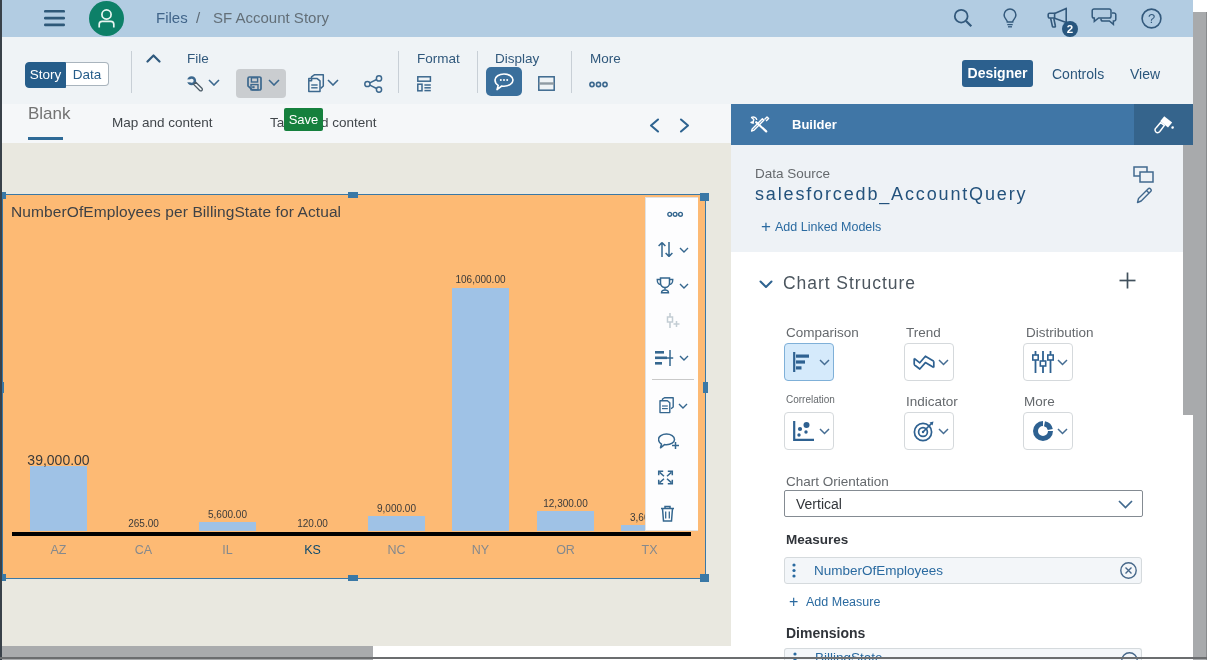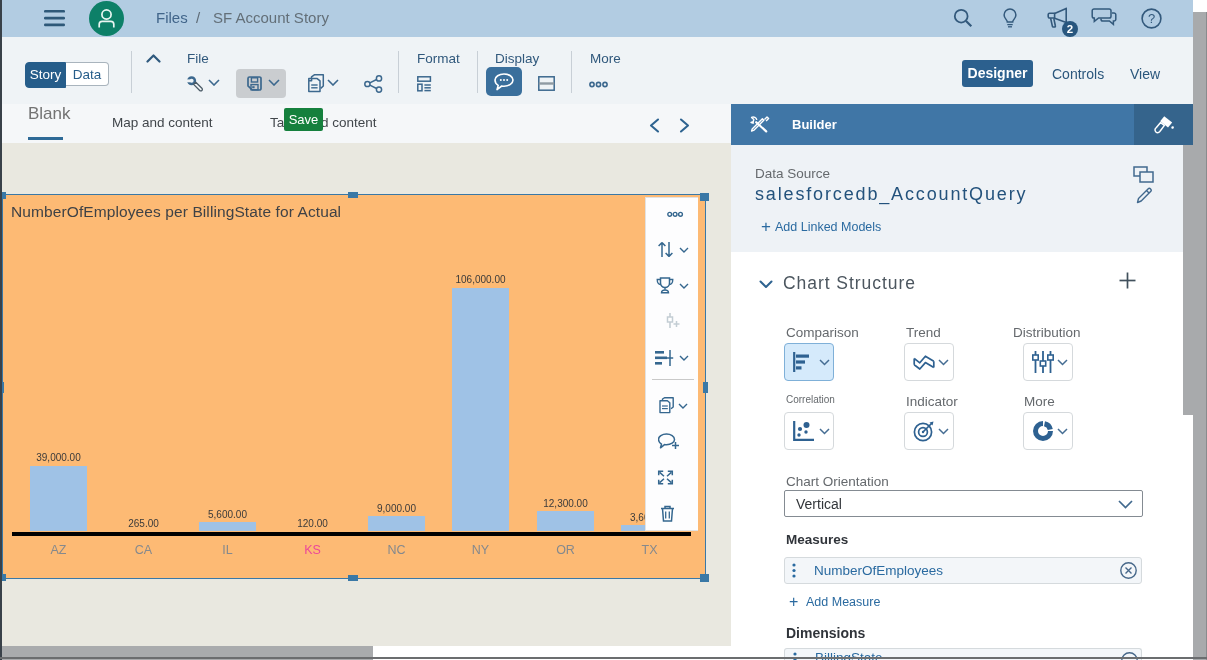--- a/index.html
+++ b/index.html
@@ -164,33 +164,33 @@
   <div class="abs" style="left:8px;top:8px;font-size:15.5px;color:#3f4246;letter-spacing:0.1px;">NumberOfEmployees per BillingState for Actual</div>
 </div>
 
 <div class="abs" style="left:30px;top:466px;width:57px;height:65px;background:#9fc2e6;"></div>
 <div class="abs" style="left:199px;top:522px;width:57px;height:9px;background:#9fc2e6;"></div>
 <div class="abs" style="left:368px;top:516px;width:57px;height:15px;background:#9fc2e6;"></div>
 <div class="abs" style="left:452px;top:288px;width:57px;height:243px;background:#9fc2e6;"></div>
 <div class="abs" style="left:537px;top:511px;width:57px;height:20px;background:#9fc2e6;"></div>
 <div class="abs" style="left:621px;top:525px;width:57px;height:6px;background:#9fc2e6;"></div>
 
-<div class="abs lbl" style="left:18px;top:452px;width:81px;text-align:center;font-size:10px;color:#3a3a3a;">39,000.00</div>
+<div class="abs lbl" style="left:18px;top:452px;width:81px;text-align:center;font-size:14px;color:#3a3a3a;">39,000.00</div>
 <div class="abs lbl" style="left:103px;top:518px;width:81px;text-align:center;font-size:10px;color:#3a3a3a;">265.00</div>
 <div class="abs lbl" style="left:187px;top:509px;width:81px;text-align:center;font-size:10px;color:#3a3a3a;">5,600.00</div>
 <div class="abs lbl" style="left:272px;top:518px;width:81px;text-align:center;font-size:10px;color:#3a3a3a;">120.00</div>
 <div class="abs lbl" style="left:356px;top:503px;width:81px;text-align:center;font-size:10px;color:#3a3a3a;">9,000.00</div>
 <div class="abs lbl" style="left:440px;top:274px;width:81px;text-align:center;font-size:10px;color:#3a3a3a;">106,000.00</div>
 <div class="abs lbl" style="left:525px;top:498px;width:81px;text-align:center;font-size:10px;color:#3a3a3a;">12,300.00</div>
 <div class="abs lbl" style="left:609px;top:512px;width:81px;text-align:center;font-size:10px;color:#3a3a3a;">3,600.00</div>
 
 <div class="abs" style="left:18px;top:543px;width:81px;text-align:center;font-size:12.5px;color:#85898d;">AZ</div>
 <div class="abs" style="left:103px;top:543px;width:81px;text-align:center;font-size:12.5px;color:#85898d;">CA</div>
 <div class="abs" style="left:187px;top:543px;width:81px;text-align:center;font-size:12.5px;color:#85898d;">IL</div>
-<div class="abs" style="left:272px;top:543px;width:81px;text-align:center;font-size:12.5px;color:#ec4899;">KS</div>
+<div class="abs" style="left:272px;top:543px;width:81px;text-align:center;font-size:12.5px;color:#0c4a6e;">KS</div>
 <div class="abs" style="left:356px;top:543px;width:81px;text-align:center;font-size:12.5px;color:#85898d;">NC</div>
 <div class="abs" style="left:440px;top:543px;width:81px;text-align:center;font-size:12.5px;color:#85898d;">NY</div>
 <div class="abs" style="left:525px;top:543px;width:81px;text-align:center;font-size:12.5px;color:#85898d;">OR</div>
 <div class="abs" style="left:609px;top:543px;width:81px;text-align:center;font-size:12.5px;color:#85898d;">TX</div>
 
 <div class="abs" id="ctoolbar" style="left:645px;top:197px;width:53px;height:334px;background:#fdfdfe;border:1px solid #e2e2e2;border-right:none;">
 
   <svg class="abs" style="left:21px;top:12.5px;" width="17" height="7" viewBox="0 0 17 7">
     <circle cx="2.7" cy="3.3" r="1.9" fill="none" stroke="#35678f" stroke-width="1.4"></circle>
     <circle cx="8.1" cy="3.3" r="1.9" fill="none" stroke="#35678f" stroke-width="1.4"></circle>
@@ -316,21 +316,21 @@
     <path d="M1.5 1.5 L7 7 L12.5 1.5" fill="none" stroke="#2e6390" stroke-width="2" stroke-linecap="round" stroke-linejoin="round"></path>
   </svg>
   <div class="abs" style="left:52px;top:169px;font-size:17.5px;color:#4c565f;letter-spacing:0.95px;">Chart Structure</div>
   <svg class="abs" style="left:388px;top:168px;" width="17" height="17" viewBox="0 0 17 17">
     <line x1="8.5" y1="0.5" x2="8.5" y2="16.5" stroke="#41505c" stroke-width="1.7"></line>
     <line x1="0.5" y1="8.5" x2="16.5" y2="8.5" stroke="#41505c" stroke-width="1.7"></line>
   </svg>
 
   <div class="abs" style="left:55px;top:221px;font-size:13.5px;color:#65696d;">Comparison</div>
   <div class="abs" style="left:175px;top:221px;font-size:13.5px;color:#65696d;">Trend</div>
-  <div class="abs" style="left:282px;top:221px;font-size:13.5px;color:#65696d;">Distribution</div>
+  <div class="abs" style="left:295px;top:221px;font-size:13.5px;color:#65696d;">Distribution</div>
 
   <div class="abs" style="left:53px;top:239px;width:50px;height:38px;background:#d5eafb;border:1px solid #7fb0d8;border-radius:4px;"></div>
   <div class="abs" style="left:173px;top:239px;width:50px;height:38px;background:#fff;border:1px solid #d5d9dc;border-radius:4px;"></div>
   <div class="abs" style="left:292px;top:239px;width:50px;height:38px;background:#fff;border:1px solid #d5d9dc;border-radius:4px;"></div>
 
   <svg class="abs" style="left:62px;top:248px;" width="22" height="20" viewBox="0 0 22 20">
     <line x1="1.2" y1="0" x2="1.2" y2="20" stroke="#2e6191" stroke-width="2.2"></line>
     <rect x="3" y="2.5" width="13" height="3.2" fill="#2e6191"></rect>
     <rect x="3" y="8.4" width="9" height="3.2" fill="#2e6191"></rect>
     <rect x="3" y="14.3" width="5.5" height="3.2" fill="#2e6191"></rect>

